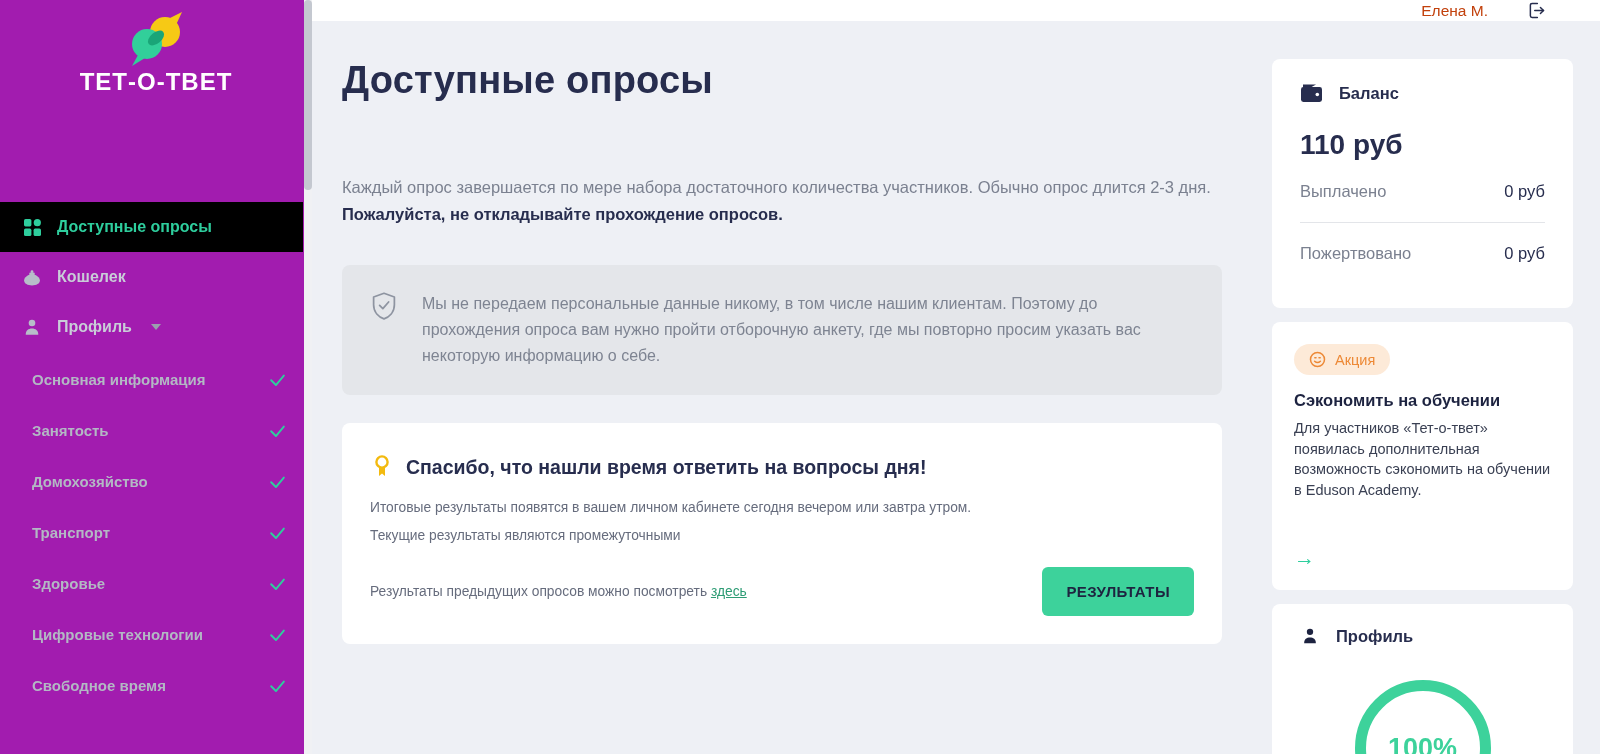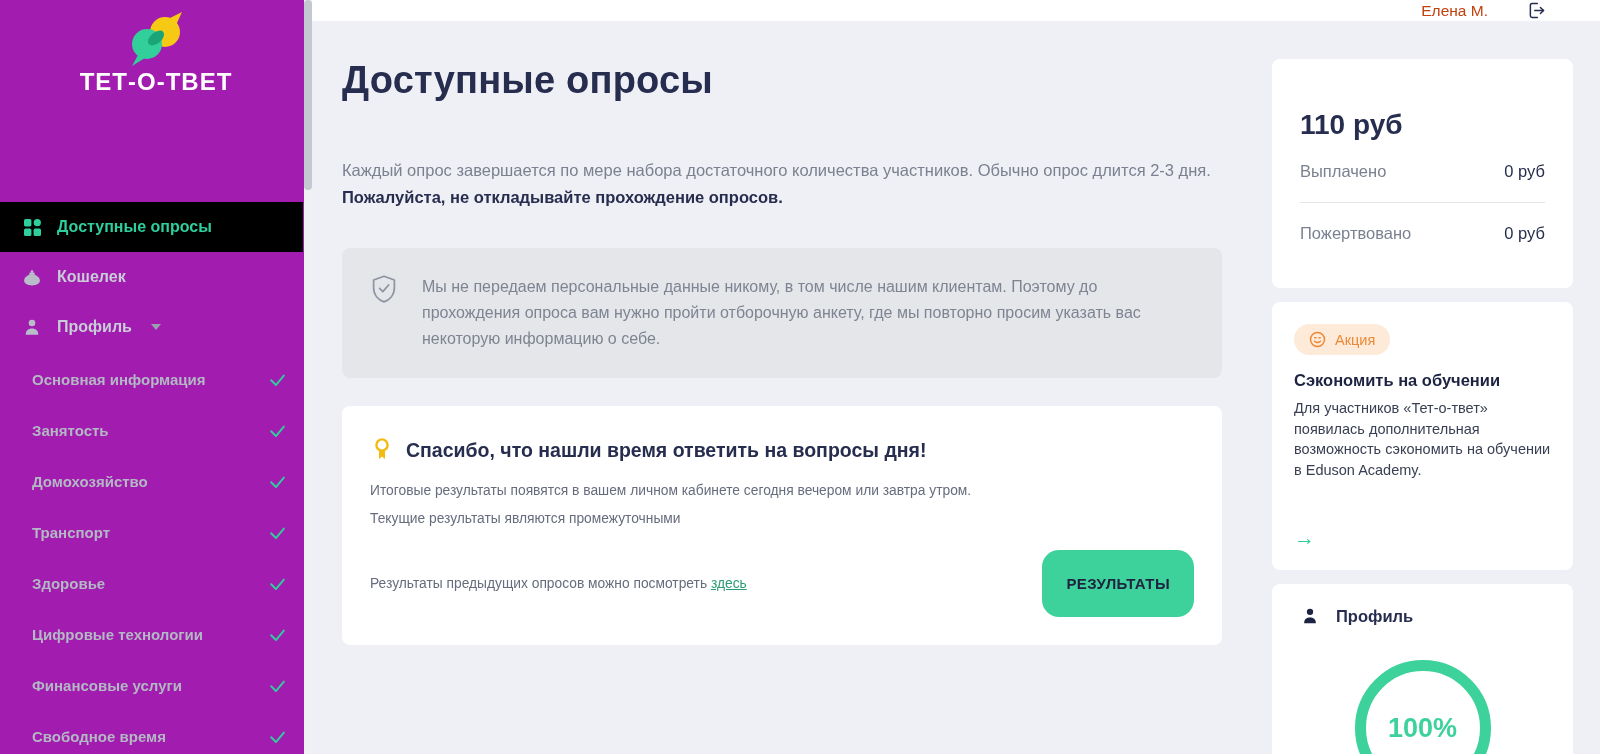--- a/index.html
+++ b/index.html
@@ -56,21 +56,21 @@
     padding-right:55px; gap:38px;
   }
   .user-name { font-size:15.5px; color:#c2410c; }
   .content {
     flex:1; display:flex; gap:50px;
     padding:38px 29px 0 30px;
   }
   .col-left { width:880px; min-width:880px; }
   h1.page-title { font-size:38px; font-weight:800; color:#272d4e; letter-spacing:.2px; }
 
-  .intro { margin-top:55px; font-size:16.5px; line-height:1.62; color:#7b8190; }
+  .intro { margin-top:72px; font-size:16.5px; line-height:1.62; color:#7b8190; }
   .intro-bold { font-size:16.5px; line-height:1.62; font-weight:700; color:#272d4e; }
 
   .privacy-box {
     margin-top:38px; background:#e4e6ea; border-radius:8px;
     padding:26px 44px 26px 28px;
     display:flex; align-items:flex-start; gap:24px;
   }
   .privacy-text { font-size:16px; line-height:1.62; color:#7e8492; }
 
   .thanks-card {
@@ -84,21 +84,21 @@
   .thanks-bottom {
     margin-top:24px; display:flex; align-items:center; justify-content:space-between;
   }
   .thanks-link-line { font-size:13.8px; color:#666c7d; }
   a.here-link { color:#2d9c74; text-decoration:underline; cursor:pointer; }
   .results-btn {
     border:none; cursor:pointer;
     background:#3dd29b; color:#1e2440;
     font-family:"Liberation Sans", sans-serif;
     font-size:15px; font-weight:700; letter-spacing:.4px;
-    padding:25px 24px; border-radius:17px;
+    padding:16px 24px; border-radius:6px;
   }
 
   
   .col-right { width:301px; min-width:301px; display:flex; flex-direction:column; gap:14px; }
   .card { background:#ffffff; border-radius:8px; padding:24px 28px; }
   .card-head { display:flex; align-items:center; gap:16px; }
   .card-title { font-size:16.5px; font-weight:700; color:#272d4e; }
   .balance-amount { margin-top:26px; font-size:28px; font-weight:800; color:#272d4e; }
   .bal-row { display:flex; justify-content:space-between; align-items:center; padding:21px 0; }
   .bal-row:first-of-type { margin-top:8px; }
@@ -207,26 +207,20 @@
             <polyline points="4,13 10,19 20,7"></polyline>
           </svg>
       </div>
       <div class="sub-item">
         <span>Цифровые технологии</span>
         <svg width="19" height="19" viewBox="0 0 24 24" fill="none" stroke="#2ece9d" stroke-width="2.4" stroke-linecap="round" stroke-linejoin="round">
             <polyline points="4,13 10,19 20,7"></polyline>
           </svg>
       </div>
       <div class="sub-item">
-        <span>Финансовые услуги</span>
-        <svg width="19" height="19" viewBox="0 0 24 24" fill="none" stroke="#2ece9d" stroke-width="2.4" stroke-linecap="round" stroke-linejoin="round">
-            <polyline points="4,13 10,19 20,7"></polyline>
-          </svg>
-      </div>
-      <div class="sub-item">
         <span>Свободное время</span>
         <svg width="19" height="19" viewBox="0 0 24 24" fill="none" stroke="#2ece9d" stroke-width="2.4" stroke-linecap="round" stroke-linejoin="round">
             <polyline points="4,13 10,19 20,7"></polyline>
           </svg>
       </div>
     </div>
   </nav>
 
   <div class="sb-scroll">
       <div class="sb-thumb"></div>
@@ -277,20 +271,30 @@
         <p class="thanks-line">Текущие результаты являются промежуточными</p>
         <div class="thanks-bottom">
           <p class="thanks-link-line"><span>Результаты предыдущих опросов можно посмотреть </span><a class="here-link">здесь</a></p>
           <button class="results-btn">РЕЗУЛЬТАТЫ</button>
         </div>
       </div>
     </section>
 
     <aside class="col-right">
       <div class="card">
+        <div class="card-head">
+          <span>
+            <svg width="23" height="20" viewBox="0 0 23 20">
+              <path d="M3 1.5 L16 1.5 L8 6 L3 6 Z" fill="#272d4e"></path>
+              <rect x="1" y="4" width="21" height="15" rx="2.4" fill="#272d4e"></rect>
+              <circle cx="17.3" cy="11.5" r="1.8" fill="#ffffff"></circle>
+            </svg>
+          </span>
+          <span class="card-title">Баланс</span>
+        </div>
         <div class="balance-amount">110 руб</div>
         <div class="bal-row">
           <span class="bal-label">Выплачено</span>
           <span class="bal-value">0 руб</span>
         </div>
         <div class="divider"></div>
         <div class="bal-row">
           <span class="bal-label">Пожертвовано</span>
           <span class="bal-value">0 руб</span>
         </div>

